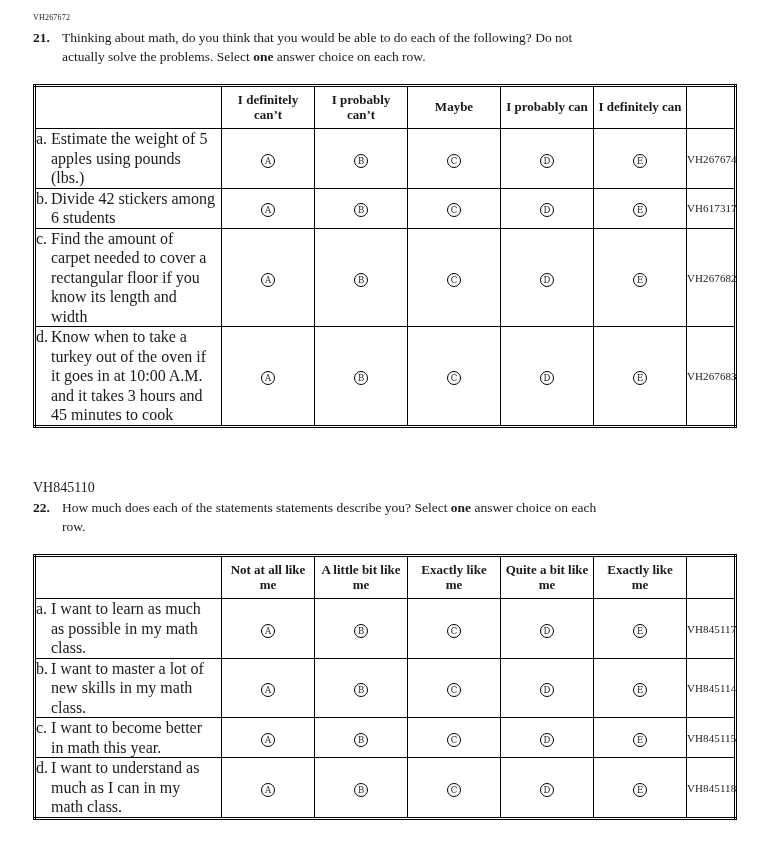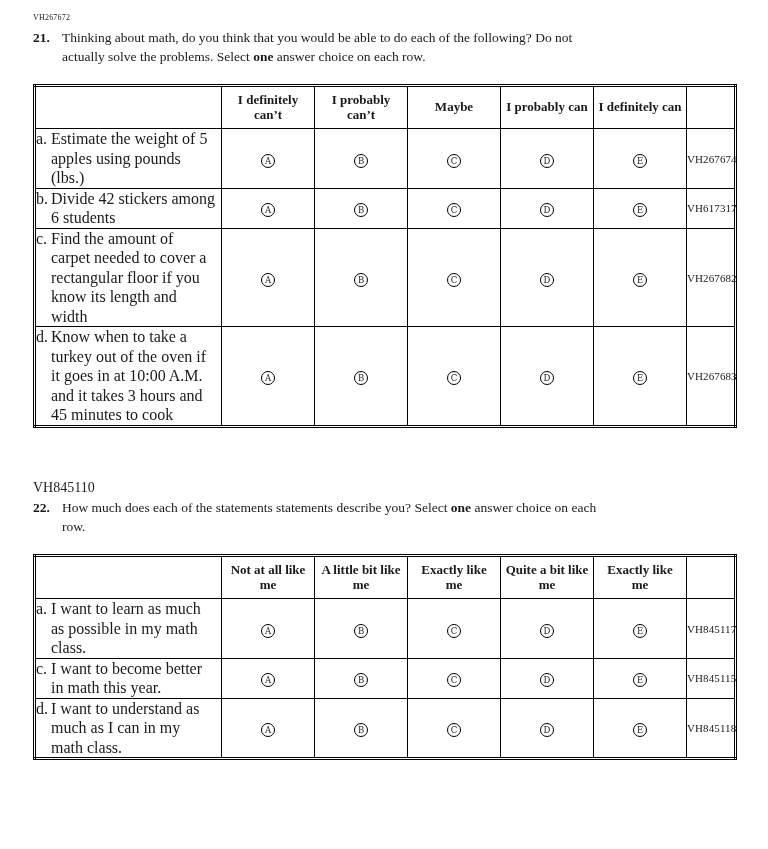--- a/index.html
+++ b/index.html
@@ -189,20 +189,29 @@
     <tr>
       <td class="labelcell"><span class="rl">a.</span><span class="rt">I want to learn as much as possible in my math class.</span></td>
       <td class="opt"><span class="circle">A</span></td>
       <td class="opt"><span class="circle">B</span></td>
       <td class="opt"><span class="circle">C</span></td>
       <td class="opt"><span class="circle">D</span></td>
       <td class="opt"><span class="circle">E</span></td>
       <td class="codecell">VH845117</td>
     </tr>
     <tr>
+      <td class="labelcell"><span class="rl">b.</span><span class="rt">I want to master a lot of new skills in my math class.</span></td>
+      <td class="opt"><span class="circle">A</span></td>
+      <td class="opt"><span class="circle">B</span></td>
+      <td class="opt"><span class="circle">C</span></td>
+      <td class="opt"><span class="circle">D</span></td>
+      <td class="opt"><span class="circle">E</span></td>
+      <td class="codecell">VH845114</td>
+    </tr>
+    <tr>
       <td class="labelcell"><span class="rl">c.</span><span class="rt">I want to become better in math this year.</span></td>
       <td class="opt"><span class="circle">A</span></td>
       <td class="opt"><span class="circle">B</span></td>
       <td class="opt"><span class="circle">C</span></td>
       <td class="opt"><span class="circle">D</span></td>
       <td class="opt"><span class="circle">E</span></td>
       <td class="codecell">VH845115</td>
     </tr>
     <tr>
       <td class="labelcell"><span class="rl">d.</span><span class="rt">I want to understand as much as I can in my math class.</span></td>

